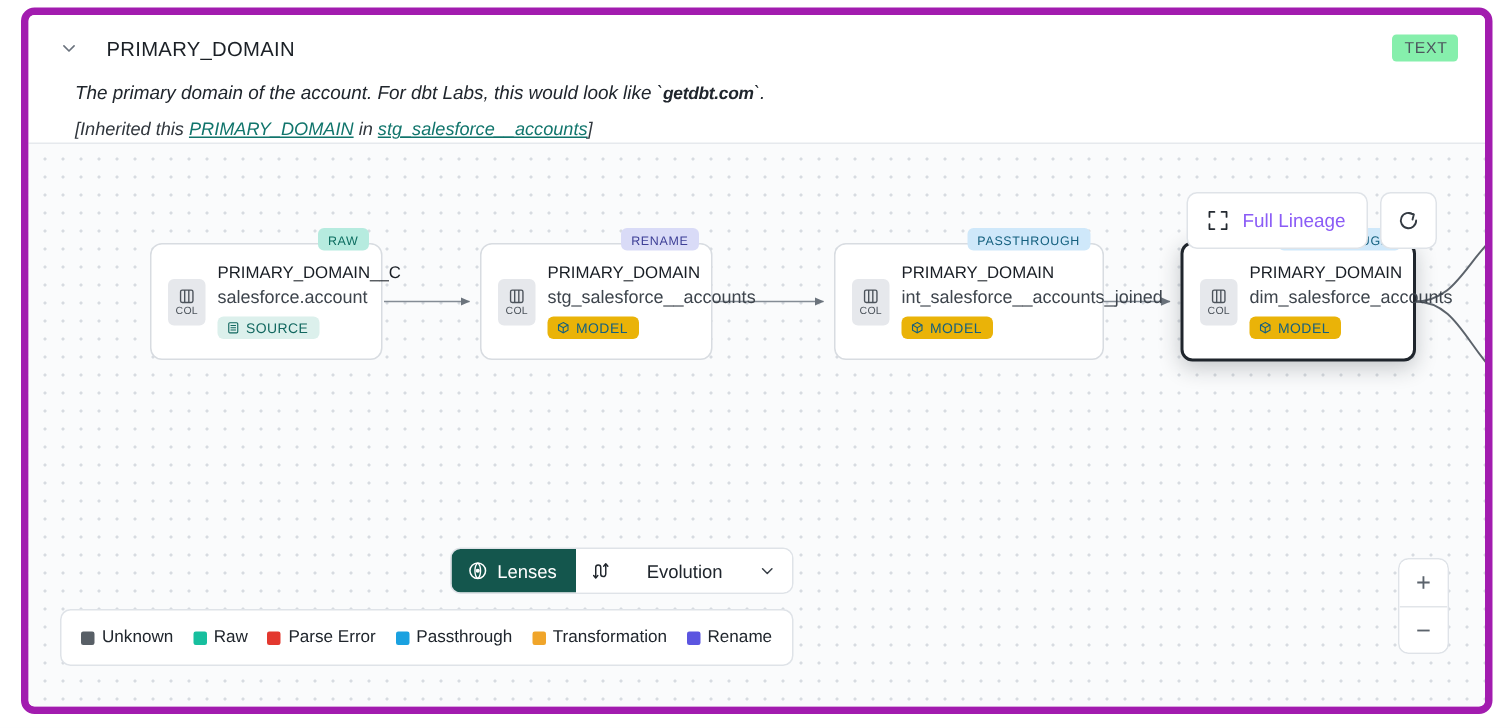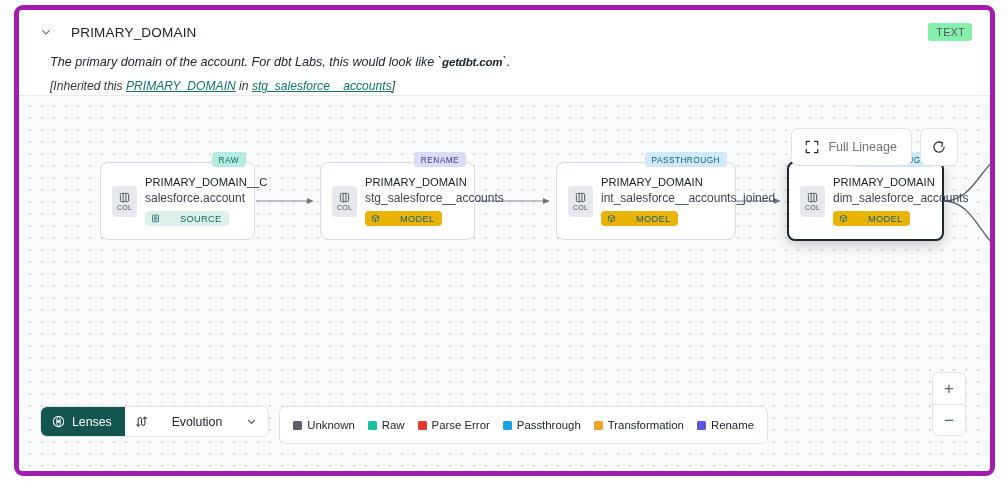--- a/index.html
+++ b/index.html
@@ -142,21 +142,21 @@
     height: 38px;
     background: #fff;
     border: 1px solid #dfe3e8;
     border-radius: 7px;
     display: flex;
     align-items: center;
     gap: 9px;
     padding: 0 14px 0 13px;
     cursor: pointer;
     font-size: 12.6px;
-    color: #737373;
+    color: #8b5cf6;
     text-align: center;
   }
   .btn-icon-sq {
     width: 38px;
     height: 38px;
     background: #fff;
     border: 1px solid #dfe3e8;
     border-radius: 7px;
     display: flex;
     align-items: center;
@@ -245,21 +245,21 @@
   .node-sub {
     font-size: 12px;
     color: #3e454d;
     white-space: nowrap;
   }
   .node-kind {
     margin-top: 3px;
     align-self: flex-start;
     display: flex;
     align-items: center;
-    gap: 20px;
+    gap: 4px;
     padding: 2.5px 7px 2.5px 6px;
     border-radius: 4px;
     font-size: 9.3px;
     letter-spacing: .3px;
   }
   .kind-source { background: #dcf0ec; color: #11675f; }
   .kind-model  { background: #eab308; color: #15607f; }
 
   .node-tag {
     position: absolute;
@@ -273,22 +273,23 @@
   .tag-raw         { background: #b6ebdf; color: #0c6d60; right: 8px; }
   .tag-rename      { background: #d9dbf7; color: #3d3f96; right: 8px; }
   .tag-passthrough { background: #cfe8fa; color: #14607f; right: 8px; }
 
   
   .bottombar {
     position: absolute;
     left: 21px;
     bottom: 27px;
     display: flex;
-    align-items: flex-start;
+    align-items: flex-end;
     gap: 10px;
+    flex-direction: column;
   }
   .seg {
     display: flex;
     height: 31px;
     border: 1px solid #dfe3e8;
     border-radius: 7px;
     overflow: hidden;
     background: #fff;
   }
   .seg-lenses {

